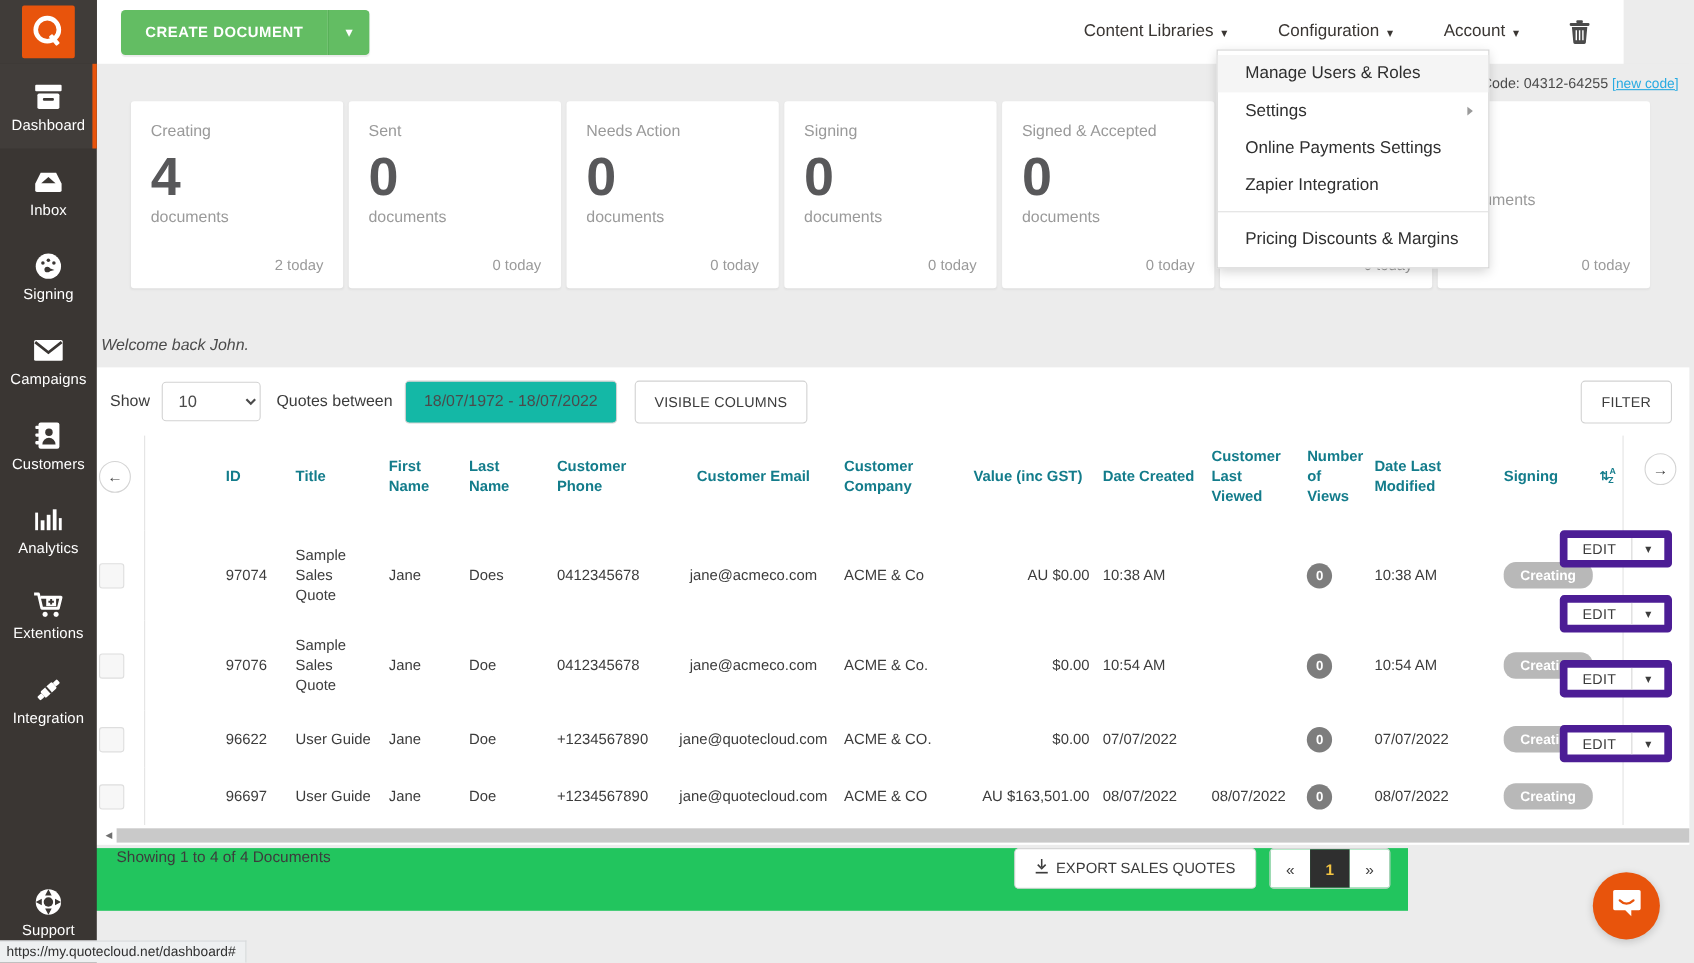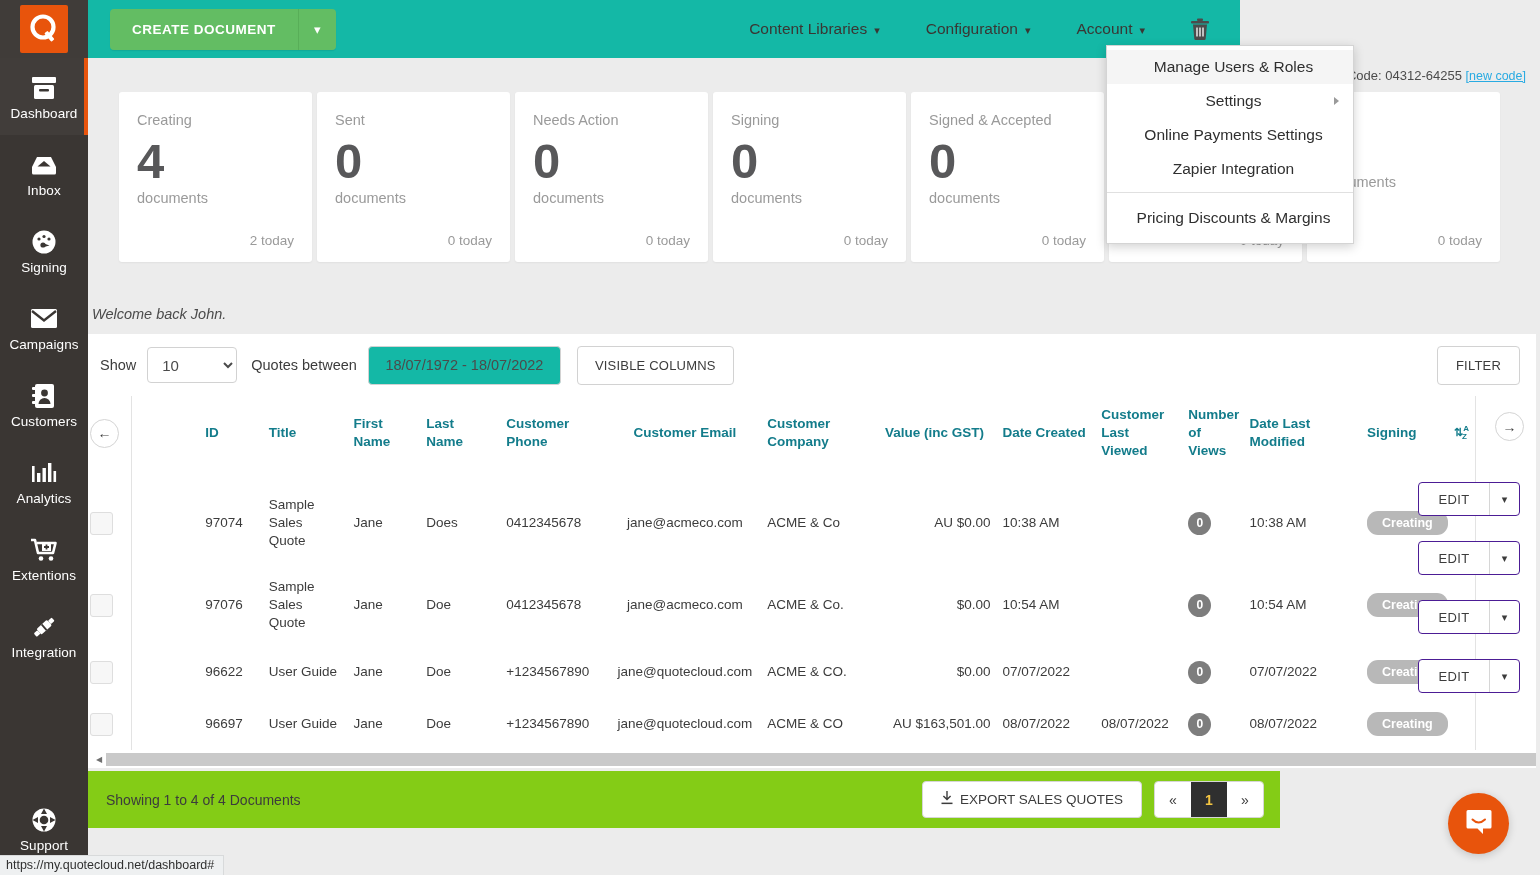--- a/index.html
+++ b/index.html
@@ -41,22 +41,22 @@
   .nav-item .lbl { font-size: 13.5px; letter-spacing: .1px; }
   .nav-item.active { background: #413d3a; }
   .nav-item.active::after {
     content:""; position:absolute; right:0; top:0; bottom:0; width:4px; background:#e8540c;
   }
   #nav-support { position: absolute; bottom: 8px; left: 0; }
 
   
   #topbar {
     position: absolute; left: 88px; top: 0;
-    width: 1152px; height: 58px;
-    background: #14b8a6;
+    width: 1388px; height: 58px;
+    background: #ffffff;
     z-index: 30;
   }
   #create-doc-wrap {
     position: absolute; left: 22px; top: 9px;
     display: flex; height: 41px;
     border-radius: 4px; overflow: hidden;
     box-shadow: 0 1px 1px rgba(0,0,0,.08);
   }
   #create-doc-btn {
     background: #63bd63; color: #fff;
@@ -93,21 +93,20 @@
     border: 1px solid #d4d4d4;
     box-shadow: 0 3px 10px rgba(0,0,0,.18);
     z-index: 60;
     padding: 4px 0 4px 0;
   }
   .dd-item {
     padding: 6px 18px 6px 25px;
     font-size: 15.5px; color: #2f2f2f;
     cursor: pointer; line-height: 22px;
     position: relative;
-    text-align: center;
   }
   .dd-item.hl { background: #f5f5f5; }
   .dd-arrow {
     position: absolute; right: 14px; top: 50%; transform: translateY(-50%);
     width:0;height:0;border-left:5px solid #9a9a9a;
     border-top:4px solid transparent;border-bottom:4px solid transparent;
   }
   .dd-sep { height:1px; background:#e0e0e0; margin: 6px 0 8px; }
 
   
@@ -214,21 +213,21 @@
     width: 23px; height: 23px; border-radius: 50%;
     background: #7d7d7d; color: #fff; font-size: 12px; font-weight:bold;
     display:flex; align-items:center; justify-content:center;
   }
   .pill {
     display:inline-flex; align-items:center; justify-content:center;
     background: #b8b8b8; color: #fff; font-size: 12.5px; font-weight: bold;
     border-radius: 11px; padding: 3px 15px; min-width: 76px;
   }
   .edit-wrap {
-    display:flex; height: 34px; border: 1px solid #4c1d95; border-radius: 4px;
+    display:flex; height: 34px; border: 7px solid #4c1d95; border-radius: 4px;
     overflow: hidden; width: 102px; background:#fff;
   }
   .edit-btn {
     flex: 1; display:flex; align-items:center; justify-content:center;
     font-size: 13px; color: #3c3c3c; cursor:pointer; letter-spacing: .3px;
   }
   .edit-caret {
     width: 30px; border-left: 1px solid #d6d6d6;
     display:flex; align-items:center; justify-content:center;
     font-size: 11px; color:#3c3c3c; cursor:pointer;
@@ -254,23 +253,23 @@
     position: absolute; left: 8px; right: 0; top: 418px;
     height: 15px; display: flex; align-items: center;
     background: #fff;
   }
   #hscroll .track { flex:1; height: 13px; background: #c9c9c9; }
   #hscroll .arw { width: 14px; text-align:center; font-size: 8px; color:#6f6f6f; cursor:pointer; }
 
   
   #footer {
     position: absolute; left: 0px; top: 712px;
-    width: 1196px; height: 58px; background: #84cc16;
+    width: 1196px; height: 58px; background: #22c55e;
     border-top: 1px solid #ececec;
-    display: flex; align-items: center;
+    display: flex; align-items: flex-start;
   }
   #showing-text { margin-left: 22px; font-size: 14px; color: #3c3c3c; }
   #footer-right { margin-left: auto; margin-right: 16px; display: flex; align-items: center; gap: 12px; }
   #export-btn {
     height: 37px; border: 1px solid #d6d6d6; border-radius: 4px; background:#fff;
     display:flex; align-items:center; padding: 0 18px; gap: 7px;
     font-size: 13.5px; color: #3c3c3c; cursor:pointer;
   }
   .pager { display:flex; border: 1px solid #d6d6d6; border-radius: 4px; overflow:hidden; height: 37px;}
   .pager div {

